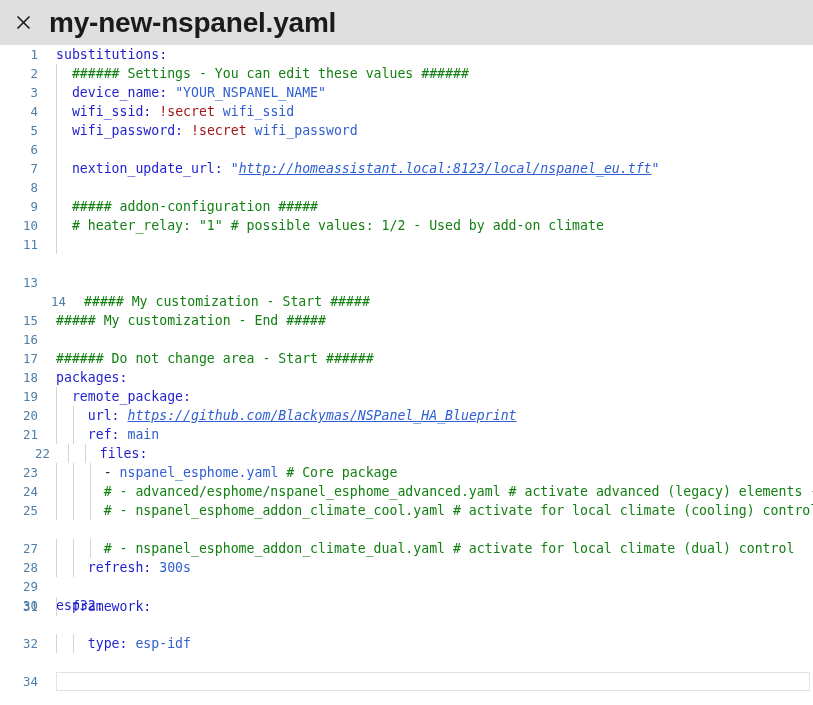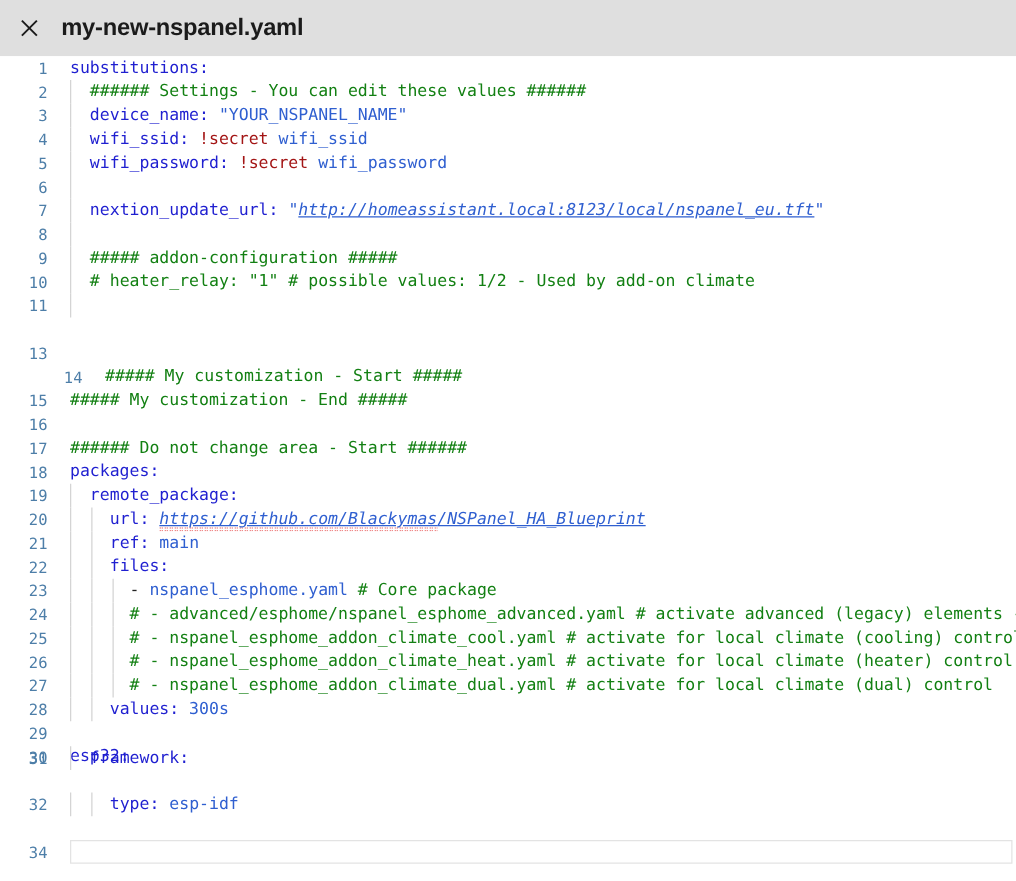--- a/index.html
+++ b/index.html
@@ -30,21 +30,21 @@
     display: flex;
     align-items: center;
     justify-content: center;
     cursor: pointer;
     color: #1b1b1b;
     flex: 0 0 auto;
   }
   #close-btn svg { display: block; }
   #file-title {
     margin-left: 13px;
-    font-size: 19px;
+    font-size: 28px;
     font-weight: bold;
     color: #1b1b1b;
     letter-spacing: -0.2px;
     white-space: nowrap;
   }
 
   
   #editor {
     position: relative;
     background: #ffffff;
@@ -154,25 +154,24 @@
     <div class="row" style="top: 190px; position: absolute; left: 0px; right: 0px;"><div class="guides"><i style="left: 0px;"></i></div><div class="gutter">11</div><div class="code"><span>  </span></div></div>
     <div class="row" style="top: 228px; position: absolute; left: 0px; right: 0px;"><div class="guides"></div><div class="gutter">13</div><div class="code"><span></span></div></div>
     <div class="row" style="top: 247px; position: absolute; left: 0px; right: 0px; margin-left: 28px;"><div class="guides"></div><div class="gutter">14</div><div class="code"><span></span><span class="t-com">##### My customization - Start #####</span></div></div>
     <div class="row" style="top: 266px; position: absolute; left: 0px; right: 0px;"><div class="guides"></div><div class="gutter">15</div><div class="code"><span></span><span class="t-com">##### My customization - End #####</span></div></div>
     <div class="row" style="top: 285px; position: absolute; left: 0px; right: 0px;"><div class="guides"></div><div class="gutter">16</div><div class="code"><span></span></div></div>
     <div class="row" style="top: 304px; position: absolute; left: 0px; right: 0px;"><div class="guides"></div><div class="gutter">17</div><div class="code"><span></span><span class="t-com">###### Do not change area - Start ######</span></div></div>
     <div class="row" style="top: 323px; position: absolute; left: 0px; right: 0px;"><div class="guides"></div><div class="gutter">18</div><div class="code"><span></span><span class="t-key">packages</span><span class="t-punc">:</span></div></div>
     <div class="row" style="top: 342px; position: absolute; left: 0px; right: 0px;"><div class="guides"><i style="left: 0px;"></i></div><div class="gutter">19</div><div class="code"><span>  </span><span class="t-key">remote_package</span><span class="t-punc">:</span></div></div>
     <div class="row" style="top: 361px; position: absolute; left: 0px; right: 0px;"><div class="guides"><i style="left: 0px;"></i><i style="left: 17px;"></i></div><div class="gutter">20</div><div class="code"><span>    </span><span class="t-key">url</span><span class="t-punc">: </span><span class="t-link spell">https://github.com/Blackymas</span><span class="t-link">/NSPanel_HA_Blueprint</span></div></div>
     <div class="row" style="top: 380px; position: absolute; left: 0px; right: 0px;"><div class="guides"><i style="left: 0px;"></i><i style="left: 17px;"></i></div><div class="gutter">21</div><div class="code"><span>    </span><span class="t-key">ref</span><span class="t-punc">: </span><span class="t-val">main</span></div></div>
-    <div class="row" style="top: 399px; position: absolute; left: 0px; right: 0px; padding-left: 24px;"><div class="guides"><i style="left: 0px;"></i><i style="left: 17px;"></i></div><div class="gutter">22</div><div class="code"><span>    </span><span class="t-key">files</span><span class="t-punc">:</span></div></div>
+    <div class="row" style="top: 399px; position: absolute; left: 12px; right: 0px; padding-left: 24px;"><div class="guides"><i style="left: 0px;"></i><i style="left: 17px;"></i></div><div class="gutter">22</div><div class="code"><span>    </span><span class="t-key">files</span><span class="t-punc">:</span></div></div>
     <div class="row" style="top: 418px; position: absolute; left: 0px; right: 0px;"><div class="guides"><i style="left: 0px;"></i><i style="left: 17px;"></i><i style="left: 34px;"></i></div><div class="gutter">23</div><div class="code"><span>      </span><span class="t-plain">- </span><span class="t-val">nspanel_esphome.yaml </span><span class="t-com"># Core package</span></div></div>
     <div class="row" style="top: 437px; position: absolute; left: 0px; right: 0px;"><div class="guides"><i style="left: 0px;"></i><i style="left: 17px;"></i><i style="left: 34px;"></i></div><div class="gutter">24</div><div class="code"><span>      </span><span class="t-com"># - advanced/esphome/nspanel_esphome_advanced.yaml # activate advanced (legacy) elements - c</span></div></div>
     <div class="row" style="top: 456px; position: absolute; left: 0px; right: 0px;"><div class="guides"><i style="left: 0px;"></i><i style="left: 17px;"></i><i style="left: 34px;"></i></div><div class="gutter">25</div><div class="code"><span>      </span><span class="t-com"># - nspanel_esphome_addon_climate_cool.yaml # activate for local climate (cooling) control</span></div></div>
-    <div class="row" style="top: 475px; position: absolute; left: 0px; right: 0px;"><div class="guides"><i style="left: 0px;"></i><i style="left: 17px;"></i><i style="left: 34px;"></i></div><div class="gutter">26</div><div class="code"><span>      </span><span class="t-com"># - nspanel_esphome_addon_climate_heat.yaml # activate for local climate (heater) control</span></div></div>
     <div class="row" style="top: 494px; position: absolute; left: 0px; right: 0px;"><div class="guides"><i style="left: 0px;"></i><i style="left: 17px;"></i><i style="left: 34px;"></i></div><div class="gutter">27</div><div class="code"><span>      </span><span class="t-com"># - nspanel_esphome_addon_climate_dual.yaml # activate for local climate (dual) control</span></div></div>
-    <div class="row" style="top: 513px; position: absolute; left: 0px; right: 0px;"><div class="guides"><i style="left: 0px;"></i><i style="left: 17px;"></i></div><div class="gutter">28</div><div class="code"><span>    </span><span class="t-key">values</span><span class="t-punc">: </span><span class="t-val">300s</span></div></div>
+    <div class="row" style="top: 513px; position: absolute; left: 0px; right: 0px;"><div class="guides"><i style="left: 0px;"></i><i style="left: 17px;"></i></div><div class="gutter">28</div><div class="code"><span>    </span><span class="t-key">refresh</span><span class="t-punc">: </span><span class="t-val">300s</span></div></div>
     <div class="row" style="top: 532px; position: absolute; left: 0px; right: 0px;"><div class="guides"></div><div class="gutter">29</div><div class="code"><span></span></div></div>
     <div class="row" style="top: 551px; position: absolute; left: 0px; right: 0px;"><div class="guides"></div><div class="gutter">30</div><div class="code"><span></span><span class="t-key">esp32</span><span class="t-punc">:</span></div></div>
     <div class="row" style="top: 552px; position: absolute; left: 0px; right: 0px;"><div class="guides"><i style="left: 0px;"></i></div><div class="gutter">31</div><div class="code"><span>  </span><span class="t-key">framework</span><span class="t-punc">:</span></div></div>
     <div class="row" style="top: 589px; position: absolute; left: 0px; right: 0px;"><div class="guides"><i style="left: 0px;"></i><i style="left: 17px;"></i></div><div class="gutter">32</div><div class="code"><span>    </span><span class="t-key">type</span><span class="t-punc">: </span><span class="t-val">esp-idf</span></div></div>
     <div class="row active" style="top: 627px; position: absolute; left: 0px; right: 0px;"><div class="linebox"></div><div class="guides"></div><div class="gutter">34</div><div class="code"><span></span></div></div>
   </div>
 
 </body></html>

